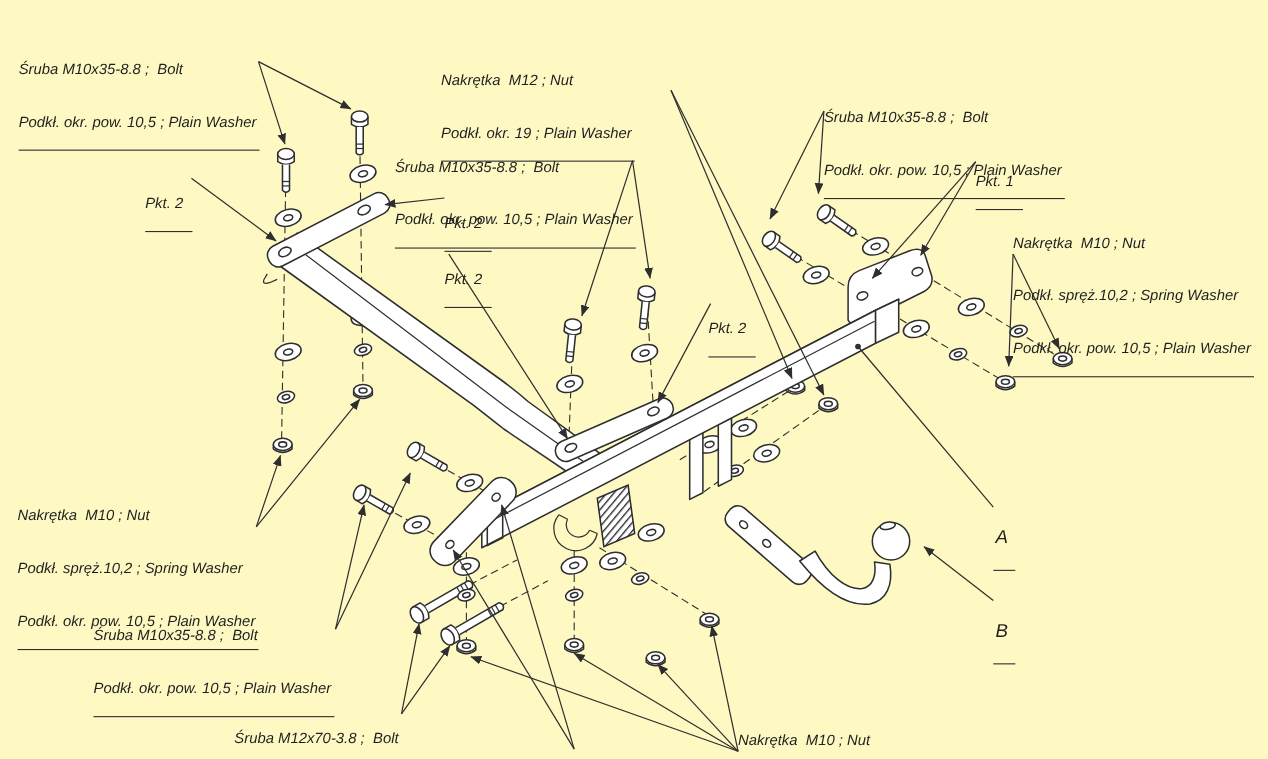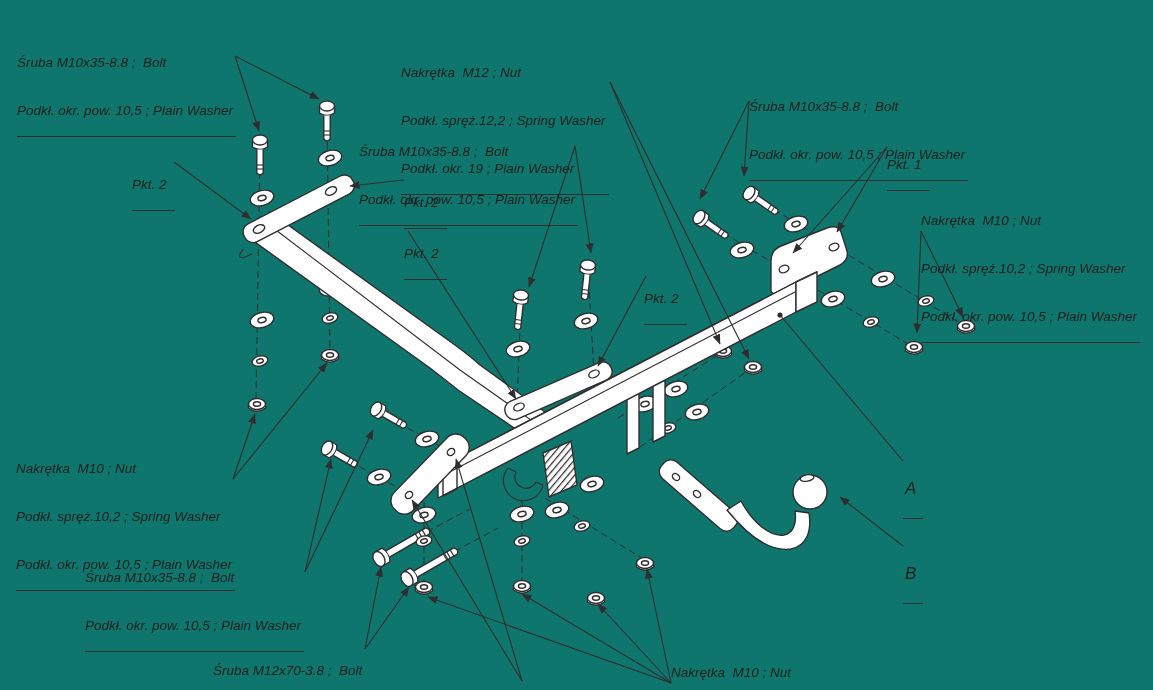--- a/index.html
+++ b/index.html
@@ -1,16 +1,16 @@
 <!DOCTYPE html>
 <html><head>
 <meta charset="utf-8">
 <style>
   html,body{margin:0;padding:0;background:#ffffff;}
-  .stage{position:relative;width:1153px;height:690px;background:#0f766e;overflow:hidden;
+  .stage{position:relative;width:1153px;height:690px;background:#fef9c3;overflow:hidden;
          font-family:"Liberation Sans",sans-serif;}
   .stage svg{position:absolute;left:0;top:0;}
   svg .ln{stroke:#2e2e2e;stroke-width:1.4;fill:none;stroke-linejoin:round;stroke-linecap:round;}
   svg .fw{stroke:#2e2e2e;stroke-width:1.4;fill:#ffffff;stroke-linejoin:round;}
   svg .thin{stroke:#2e2e2e;stroke-width:1.1;fill:none;}
   svg .dash{stroke:#2e2e2e;stroke-width:1;fill:none;stroke-dasharray:7 4;}
   svg .lead{stroke:#2e2e2e;stroke-width:1.1;fill:none;}
   .callout{position:absolute;font:italic 13.5px/16px "Liberation Sans",sans-serif;color:#1f1f1f;
            border-bottom:1.6px solid #2e2e2e;padding:0 3px 1px 0;white-space:pre;}
   .callout span{display:block;}
@@ -226,21 +226,20 @@
   </g>
 </svg>
 
 <div class="callout" style="left:17px;top:23px;">
   <span>Śruba M10x35-8.8 ;  Bolt</span>
   <span>Podkł. okr. pow. 10,5 ; Plain Washer</span>
 </div>
 
 <div class="callout" style="left:401px;top:33px;">
   <span>Nakrętka  M12 ; Nut</span>
-  <span>Podkł. spręż.12,2 ; Spring Washer</span>
   <span>Podkł. okr. 19 ; Plain Washer</span>
 </div>
 
 <div class="callout" style="left:359px;top:112px;">
   <span>Śruba M10x35-8.8 ;  Bolt</span>
   <span>Podkł. okr. pow. 10,5 ; Plain Washer</span>
 </div>
 
 <div class="callout" style="left:749px;top:67px;">
   <span>Śruba M10x35-8.8 ;  Bolt</span>

